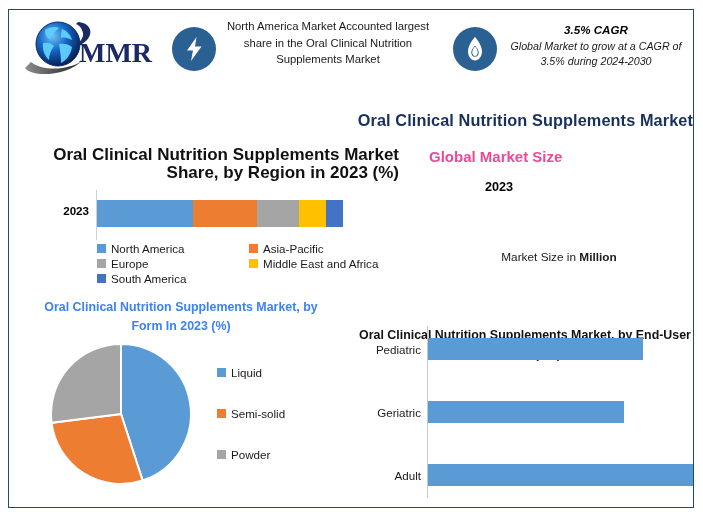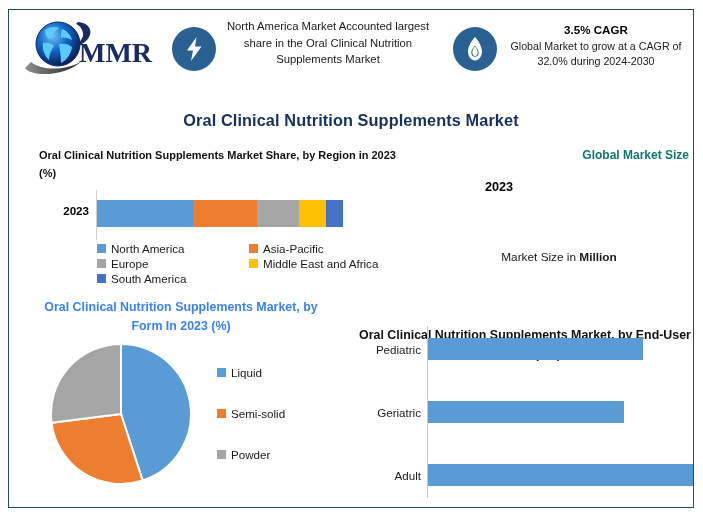--- a/index.html
+++ b/index.html
@@ -60,46 +60,46 @@
     font-weight: bold;
     font-size: 11.6px;
     color: #000000;
     display: block;
     margin-bottom: 1px;
   }
 
   #hdr1-icon { left: 163px; top: 17px; width: 44px; height: 44px; }
   #hdr1-text { left: 212px; top: 8px; width: 214px; }
   #hdr2-icon { left: 444px; top: 17px; width: 44px; height: 44px; }
-  #hdr2-text { left: 494px; top: 12px; width: 186px; }
+  #hdr2-text { left: 494px; top: 12px; width: 186px; font-style: italic; }
 
   
   .main-title {
     position: absolute;
     left: 0; top: 101px;
     width: 100%;
-    text-align: center;
+    text-align: right;
     font-size: 16.3px;
     font-weight: bold;
     color: #18305c;
     letter-spacing: 0.1px;
   }
 
   
   #region-panel {
     position: absolute;
     left: 12px; top: 136px;
     width: 396px; height: 140px;
   }
   #region-title {
     position: absolute;
     left: 18px; top: 0;
     width: 360px;
-    text-align: left;
-    font-size: 11px;
+    text-align: right;
+    font-size: 17px;
     font-weight: bold;
     color: #111111;
     line-height: 18px;
   }
   #region-year-label {
     position: absolute;
     left: 10px; top: 58px;
     width: 58px;
     text-align: right;
     font-size: 11.6px;
@@ -143,24 +143,24 @@
 
   
   #gms {
     position: absolute;
     left: 420px; top: 138px;
     width: 260px; height: 120px;
   }
   #gms-title {
     position: absolute;
     left: 0; top: 0; width: 100%;
-    text-align: right;
-    font-size: 12px;
-    font-weight: bold;
-    color: #0f766e;
+    text-align: left;
+    font-size: 15px;
+    font-weight: bold;
+    color: #ec4899;
   }
   .gms-col { position: absolute; width: 116px; text-align: center; }
   #gms-col-2023 { left: 12px; top: 32px; }
   #gms-col-2030 { left: 140px; top: 32px; }
   .gms-year {
     font-size: 12.7px;
     font-weight: bold;
     color: #000000;
     display: block;
     margin-bottom: 18px;
@@ -319,21 +319,21 @@
         <svg width="20" height="26" viewBox="0 0 20 26">
           <path d="M10 1 C10 1 3 8.5 3 15.2 C3 20.4 6.1 24.5 10 24.5 C13.9 24.5 17 20.4 17 15.2
                    C17 8.5 10 1 10 1 Z M10 20.8 C7.9 20.8 6.3 18.9 6.3 16.4
                    C6.3 13.4 10 9.4 10 9.4 C10 9.4 13.7 13.4 13.7 16.4 C13.7 18.9 12.1 20.8 10 20.8 Z" fill="#ffffff"></path>
           <path d="M10 10.6 C10 10.6 12.7 13.7 12.7 16.2 C12.7 18.3 11.5 19.9 10 19.9
                    C8.5 19.9 7.3 18.3 7.3 16.2 C7.3 13.7 10 10.6 10 10.6 Z" fill="#ffffff"></path>
         </svg>
       </div>
       <div class="hdr-text cagr-block" id="hdr2-text">
         <span class="cagr-title">3.5% CAGR</span>
-        <span>Global Market to grow at a CAGR of 32.0% during 2024-2030</span>
+        <span>Global Market to grow at a CAGR of 3.5% during 2024-2030</span>
       </div>
     </div>
   </div>
 
   <div class="main-title">Oral Clinical Nutrition Supplements Market</div>
 
   <div id="region-panel">
     <div id="region-title">Oral Clinical Nutrition Supplements Market Share, by Region in 2023 (%)</div>
     <div id="region-year-label">2023</div>
     <div id="region-axis"></div>

